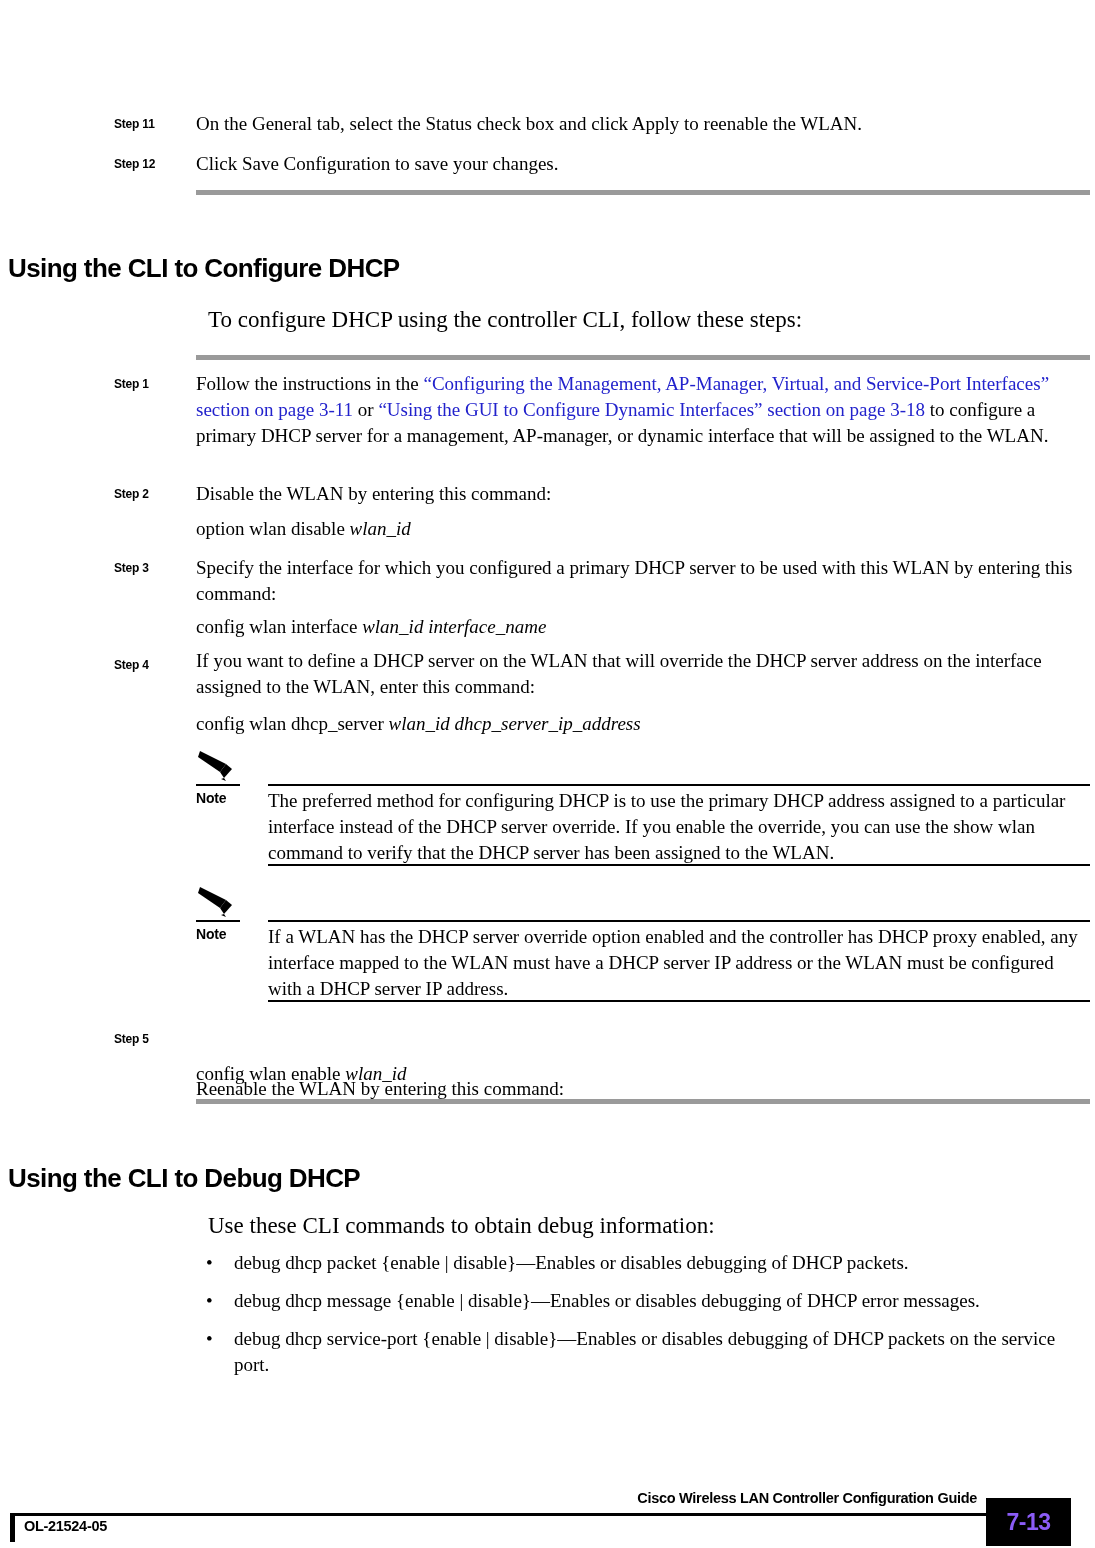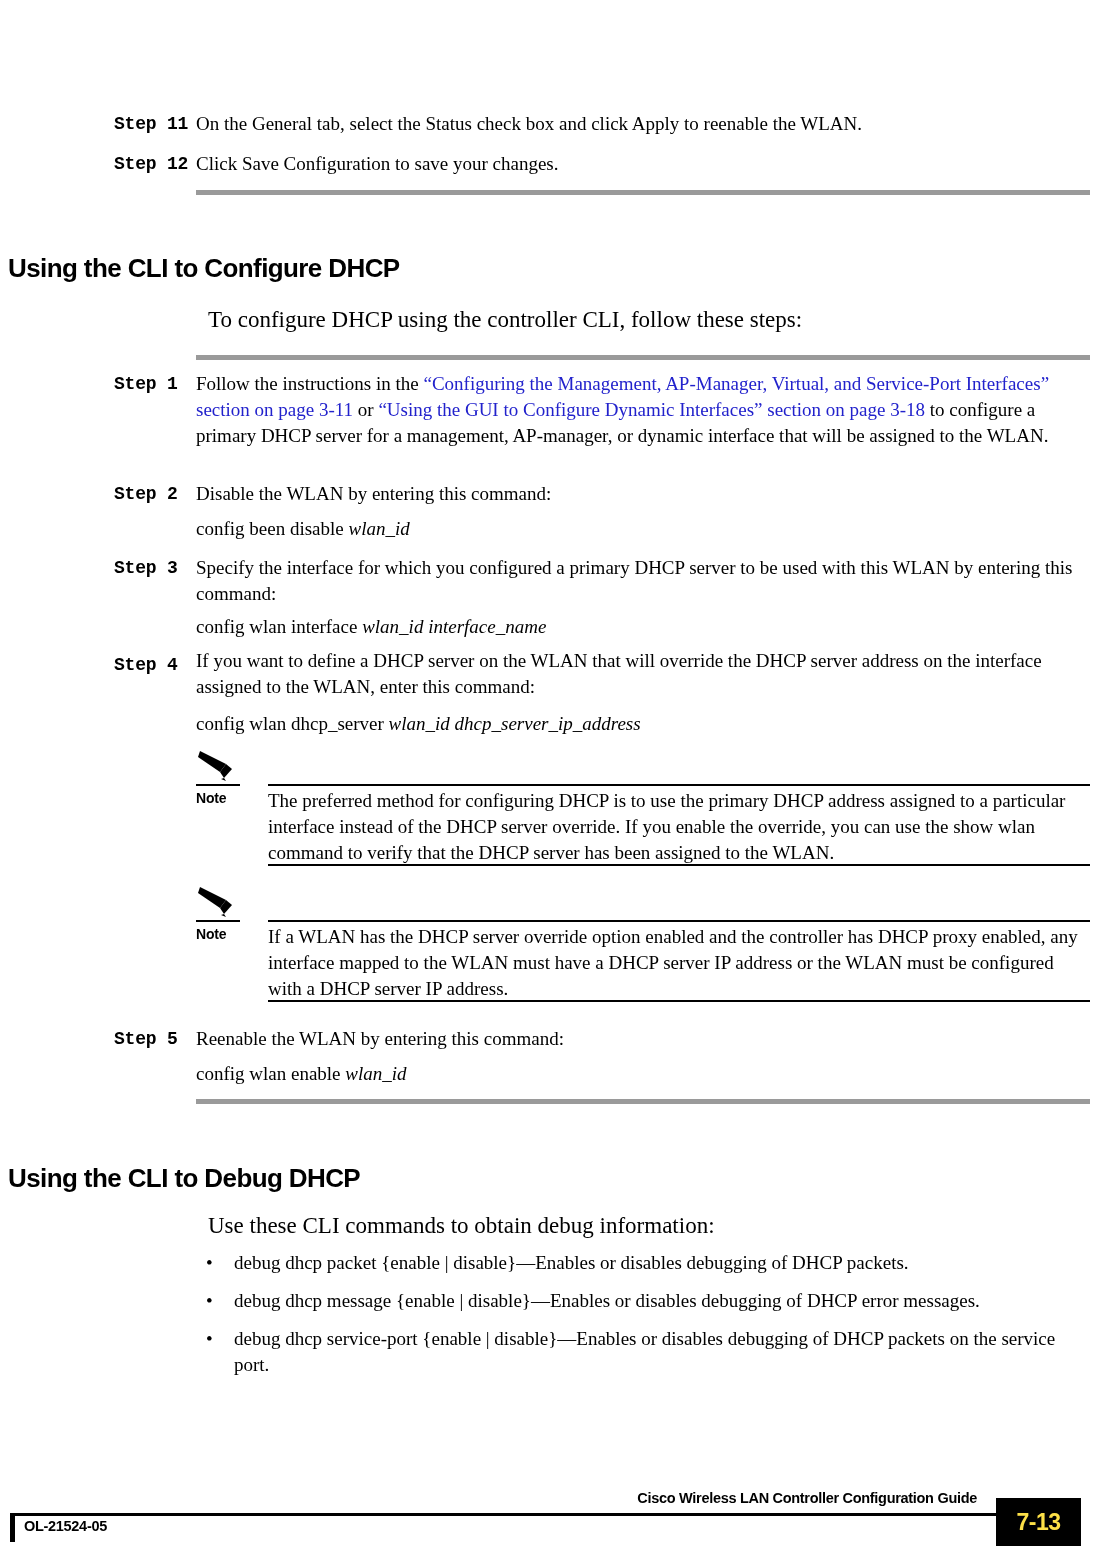--- a/index.html
+++ b/index.html
@@ -78,23 +78,23 @@
   
   .content {
     position: absolute;
     left: 0;
     top: 0;
     width: 1095px;
   }
   .step-label {
     position: absolute;
     left: 114px;
-    font-family: Liberation Mono, monospace;
-    font-weight: bold;
-    font-size: 18px;
+    font-family: Liberation Sans, sans-serif;
+    font-weight: bold;
+    font-size: 12px;
     letter-spacing: -0.2px;
     white-space: nowrap;
     line-height: 26px;
   }
   .step-body {
     position: absolute;
     left: 196px;
     width: 893px;
     font-size: 19px;
     line-height: 26px;
@@ -255,26 +255,26 @@
     left: 24px;
     top: 60px;
     font-family: "Liberation Sans", "DejaVu Sans", sans-serif;
     font-weight: bold;
     font-size: 14.5px;
     letter-spacing: -0.3px;
     white-space: nowrap;
   }
   .footer-pagebox {
     position: absolute;
-    right: 14px;
+    right: 24px;
     top: 40px;
     width: 85px;
     height: 48px;
     background: #000000;
-    color: #fde047;
+    color: #8b5cf6;
     font-family: "Liberation Sans", "DejaVu Sans", sans-serif;
     font-weight: bold;
     font-size: 23px;
     letter-spacing: -0.5px;
     display: flex;
     align-items: center;
     justify-content: center;
   }
 </style>
 </head>
@@ -297,21 +297,21 @@
 
     <div class="body-text" style="top:307px;">To configure DHCP using the controller CLI, follow these steps:</div>
 
     <div class="gray-rule" style="top:355px;"></div>
 
     <div class="step-label" style="top:371px;">Step 1</div>
     <div class="step-body" style="top:371px;"><span>Follow the instructions in the </span><span class="link">“Configuring the Management, AP-Manager, Virtual, and Service-Port Interfaces” section on page 3-11</span><span> or </span><span class="link">“Using the GUI to Configure Dynamic Interfaces” section on page 3-18</span><span> to configure a primary DHCP server for a management, AP-manager, or dynamic interface that will be assigned to the WLAN.</span></div>
 
     <div class="step-label" style="top:481px;">Step 2</div>
     <div class="step-body" style="top:481px;"><span>Disable the WLAN by entering this command:</span></div>
-    <div class="cmd" style="top:516px;"><span class="b">config been disable </span><span class="i">wlan_id</span></div>
+    <div class="cmd" style="top:516px;"><span class="b">option wlan disable </span><span class="i">wlan_id</span></div>
 
     <div class="step-label" style="top:555px;">Step 3</div>
     <div class="step-body" style="top:555px;"><span>Specify the interface for which you configured a primary DHCP server to be used with this WLAN by entering this command:</span></div>
     <div class="cmd" style="top:614px;"><span class="b">config wlan interface </span><span class="i">wlan_id interface_name</span></div>
 
     <div class="step-label" style="top:652px;">Step 4</div>
     <div class="step-body" style="top:648px;"><span>If you want to define a DHCP server on the WLAN that will override the DHCP server address on the interface assigned to the WLAN, enter this command:</span></div>
     <div class="cmd" style="top:711px;"><span class="b">config wlan dhcp_server </span><span class="i">wlan_id dhcp_server_ip_address</span></div>
 
     <div class="note" style="top:748px; height:118px;">
@@ -338,21 +338,21 @@
         </svg>
       </div>
       <div class="note-topline-left"></div>
       <div class="note-topline-right"></div>
       <div class="note-label">Note</div>
       <div class="note-text"><span>If a WLAN has the DHCP server override option enabled and the controller has DHCP proxy enabled, any interface mapped to the WLAN must have a DHCP server IP address or the WLAN must be configured with a DHCP server IP address.</span></div>
       <div class="note-botline" style="top:116px;"></div>
     </div>
 
     <div class="step-label" style="top:1026px;">Step 5</div>
-    <div class="step-body" style="top:1026px;"><span>Reenable the WLAN by entering this command:</span></div>
+    <div class="step-body" style="top:1076px;"><span>Reenable the WLAN by entering this command:</span></div>
     <div class="cmd" style="top:1061px;"><span class="b">config wlan enable </span><span class="i">wlan_id</span></div>
 
     <div class="gray-rule" style="top:1099px;"></div>
 
     <div class="h1" style="top:1163px;">Using the CLI to Debug DHCP</div>
 
     <div class="body-text" style="top:1213px;">Use these CLI commands to obtain debug information:</div>
 
     <div class="bullet-row" style="top:1250px;">
       <span class="bullet-dot">•</span>

